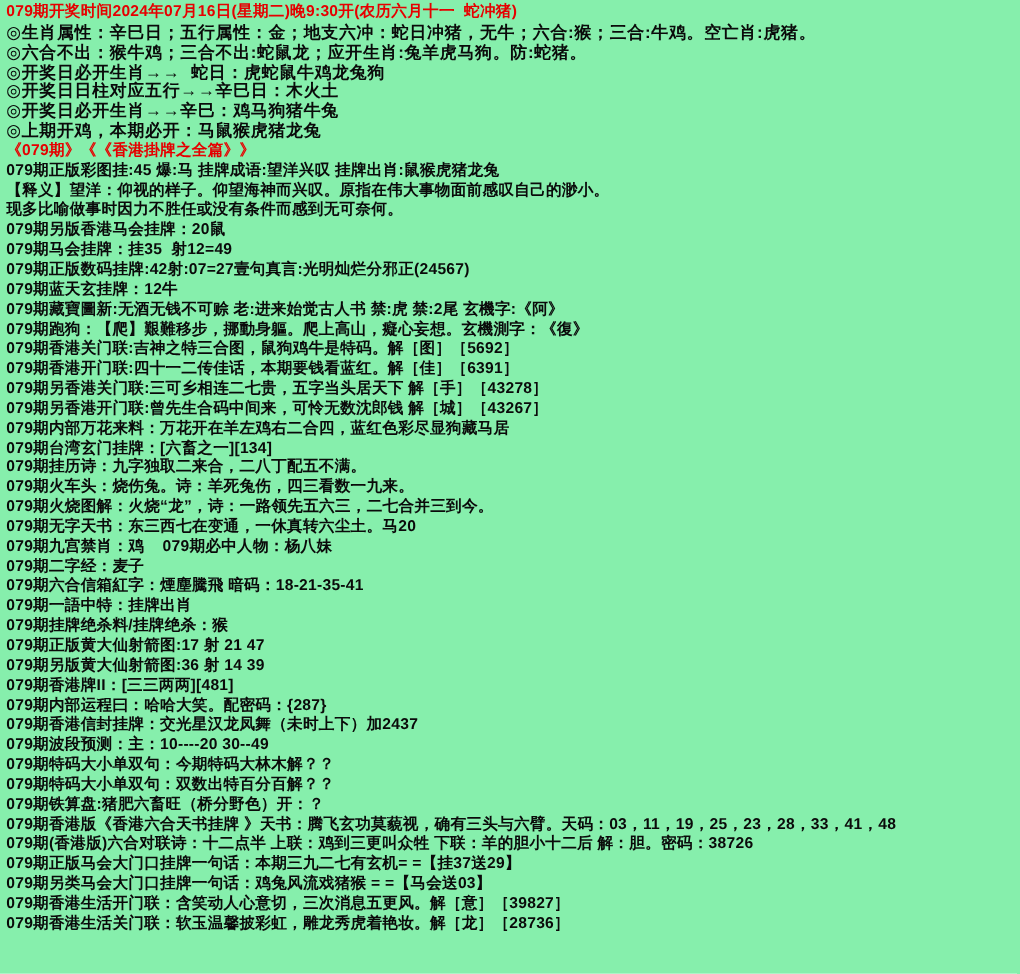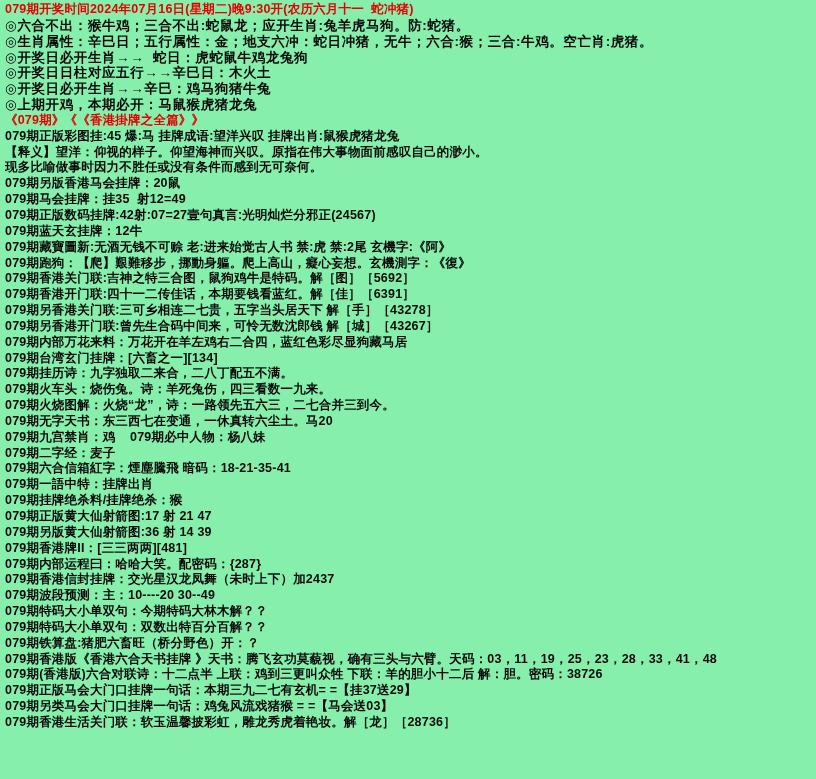--- a/index.html
+++ b/index.html
@@ -34,22 +34,22 @@
   .line.large {
     font-size: 13.5px;
     letter-spacing: 0.6px;
   }
 </style>
 </head>
 <body>
 
 <div class="page" id="lines-container">
     <div class="line red">079期开奖时间2024年07月16日(星期二)晚9:30开(农历六月十一  蛇冲猪)</div>
+    <div class="line large">◎生肖属性：辛巳日；五行属性：金；地支六冲：蛇日冲猪，无牛；六合:猴；三合:牛鸡。空亡肖:虎猪。</div>
     <div class="line large">◎六合不出：猴牛鸡；三合不出:蛇鼠龙；应开生肖:兔羊虎马狗。防:蛇猪。</div>
-    <div class="line large">◎生肖属性：辛巳日；五行属性：金；地支六冲：蛇日冲猪，无牛；六合:猴；三合:牛鸡。空亡肖:虎猪。</div>
     <div class="line large">◎开奖日必开生肖→→  蛇日：虎蛇鼠牛鸡龙兔狗</div>
     <div class="line large">◎开奖日日柱对应五行→→辛巳日：木火土</div>
     <div class="line large">◎开奖日必开生肖→→辛巳：鸡马狗猪牛兔</div>
     <div class="line large">◎上期开鸡，本期必开：马鼠猴虎猪龙兔</div>
     <div class="line red">《079期》《《香港掛牌之全篇》》</div>
     <div class="line">079期正版彩图挂:45 爆:马 挂牌成语:望洋兴叹 挂牌出肖:鼠猴虎猪龙兔</div>
     <div class="line">【释义】望洋：仰视的样子。仰望海神而兴叹。原指在伟大事物面前感叹自己的渺小。</div>
     <div class="line">现多比喻做事时因力不胜任或没有条件而感到无可奈何。</div>
     <div class="line">079期另版香港马会挂牌：20鼠</div>
     <div class="line">079期马会挂牌：挂35  射12=49</div>
@@ -78,14 +78,15 @@
     <div class="line">079期内部运程曰：哈哈大笑。配密码：{287}</div>
     <div class="line">079期香港信封挂牌：交光星汉龙凤舞（未时上下）加2437</div>
     <div class="line">079期波段预测：主：10----20 30--49</div>
     <div class="line">079期特码大小单双句：今期特码大林木解？？</div>
     <div class="line">079期特码大小单双句：双数出特百分百解？？</div>
     <div class="line">079期铁算盘:猪肥六畜旺（桥分野色）开：？</div>
     <div class="line">079期香港版《香港六合天书挂牌 》天书：腾飞玄功莫藐视，确有三头与六臂。天码：03，11，19，25，23，28，33，41，48</div>
     <div class="line">079期(香港版)六合对联诗：十二点半 上联：鸡到三更叫众牲 下联：羊的胆小十二后 解：胆。密码：38726</div>
     <div class="line">079期正版马会大门口挂牌一句话：本期三九二七有玄机= =【挂37送29】</div>
     <div class="line">079期另类马会大门口挂牌一句话：鸡兔风流戏猪猴 = =【马会送03】</div>
+    <div class="line">079期香港生活开门联：含笑动人心意切，三次消息五更风。解［意］［39827］</div>
     <div class="line">079期香港生活关门联：软玉温馨披彩虹，雕龙秀虎着艳妆。解［龙］［28736］</div>
   </div>
 
 </body></html>

